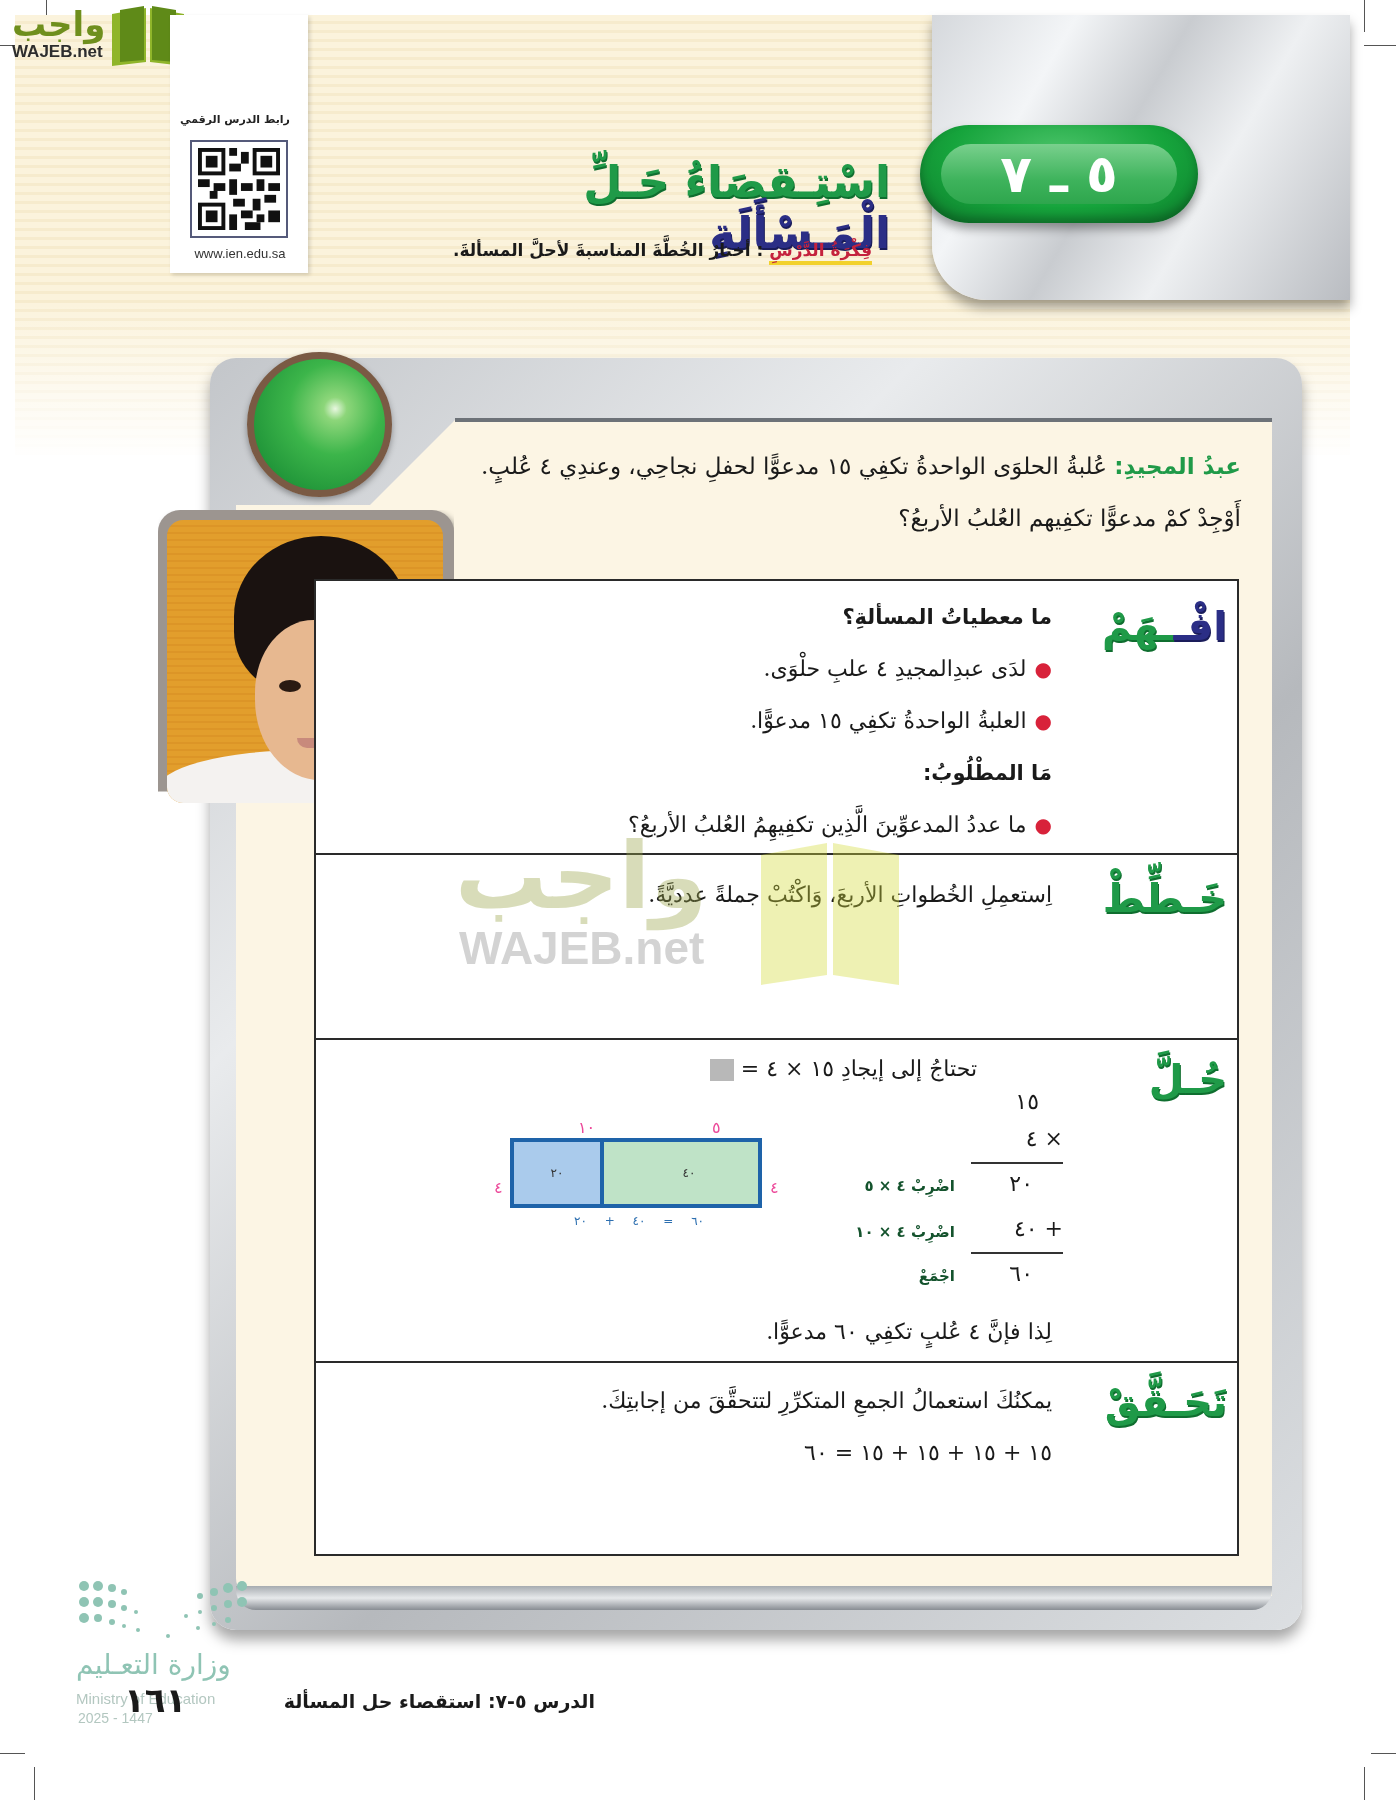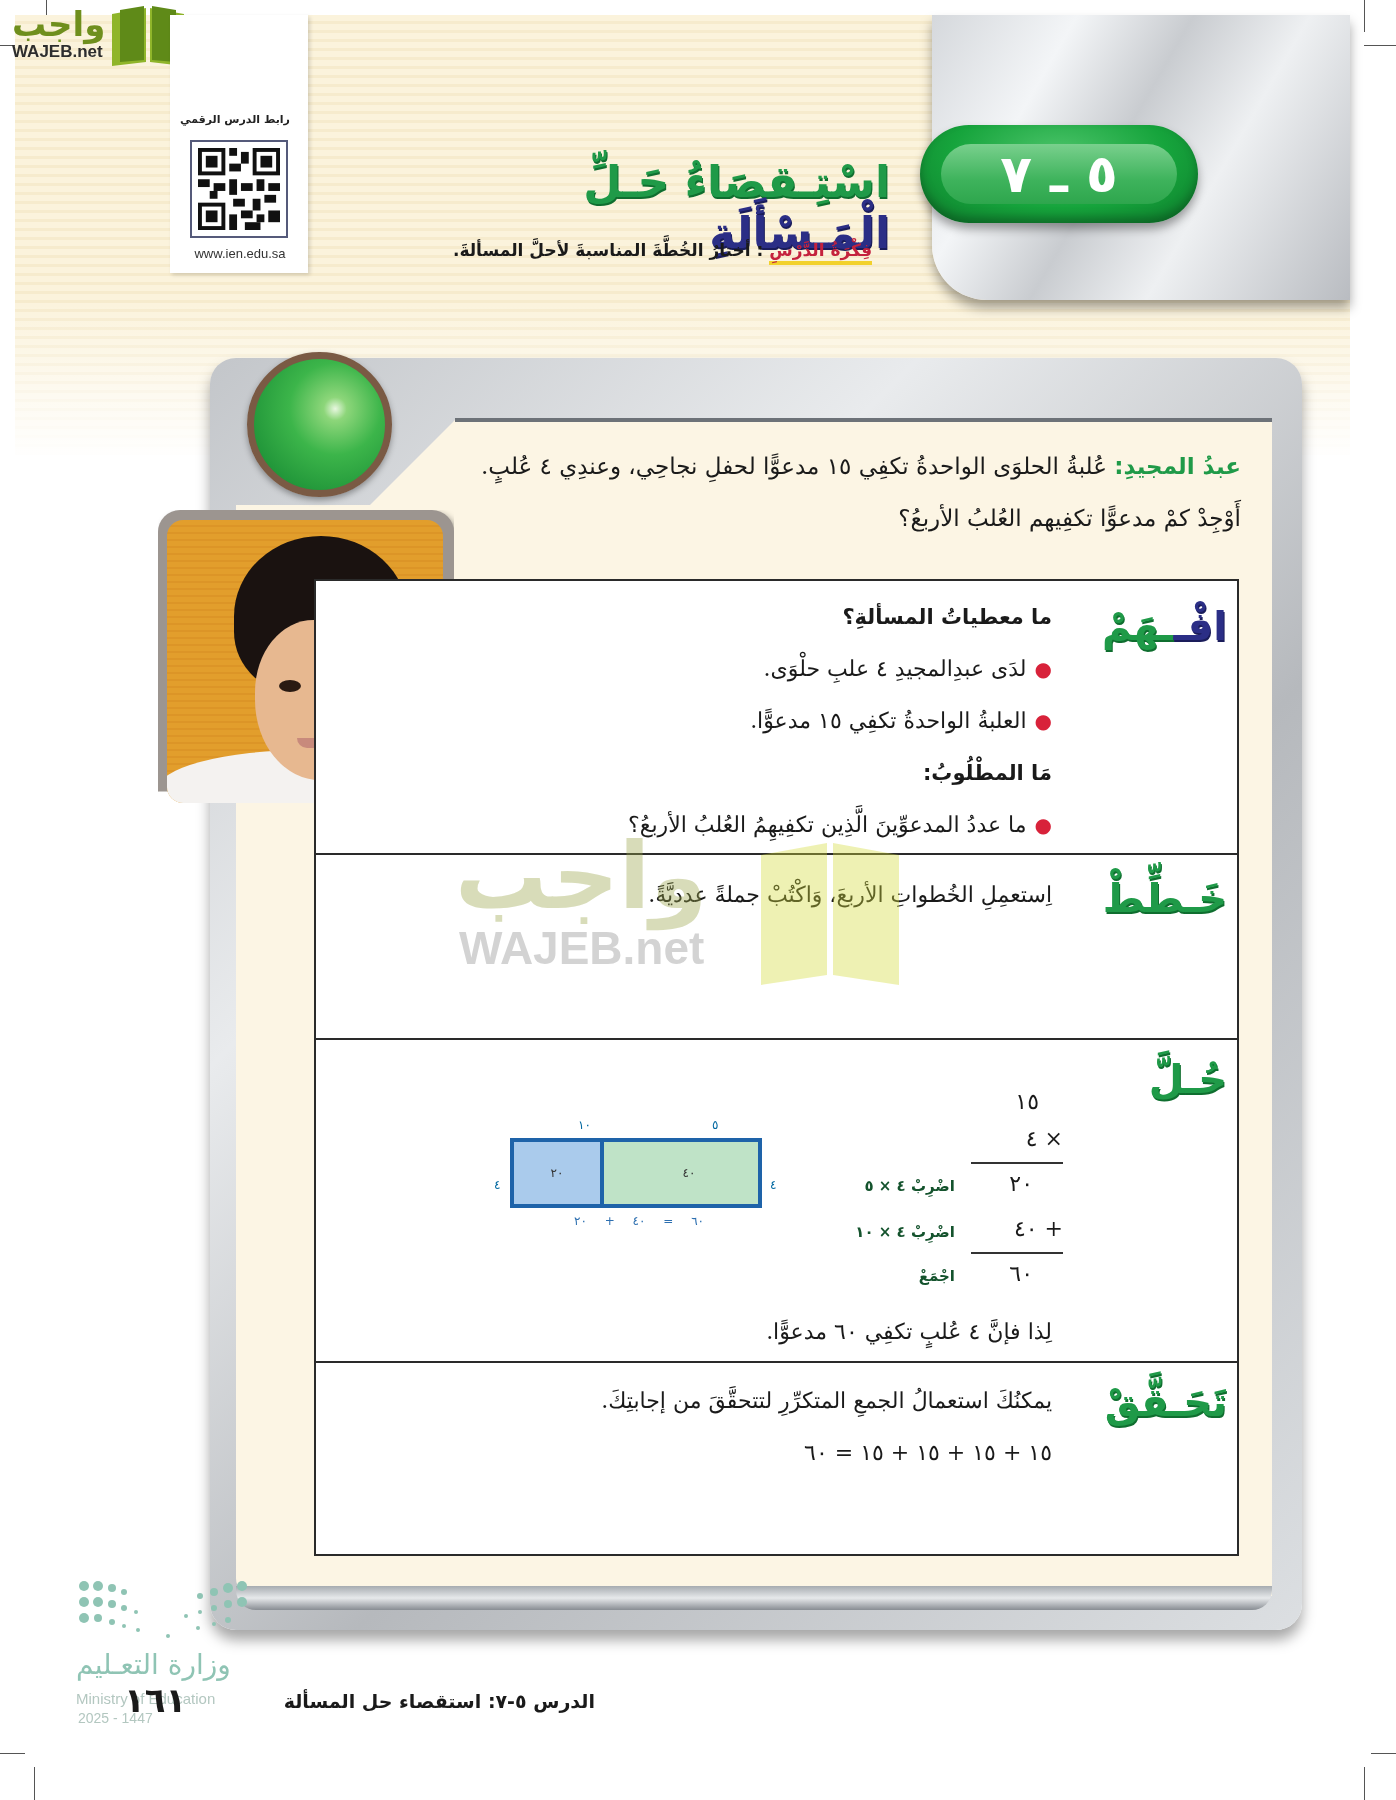--- a/index.html
+++ b/index.html
@@ -143,21 +143,21 @@
 
   
   .vert-calc { position: absolute; direction: rtl; font-family: "DejaVu Serif", serif; font-size: 22px; color: #1a1a1a; }
   .calc-line { position: absolute; height: 2px; background: #333; }
   .calc-note { position: absolute; direction: rtl; text-align: right; font-family: "DejaVu Sans", sans-serif; font-size: 15px; font-weight: bold; color: #14532d; }
   .gray-box { display: inline-block; width: 24px; height: 22px; background: #b8b8b8; vertical-align: middle; }
 
   .area-rect { position: absolute; border: 4px solid #1e63a9; display: flex; }
   .area-green { background: #bfe3c7; border-left: 4px solid #1e63a9; display: flex; align-items: center; justify-content: center; font-size: 12px; color: #333; padding-left: 16px; }
   .area-blue { background: #aacbec; display: flex; align-items: center; justify-content: center; font-size: 12px; color: #333; }
-  .area-lbl { position: absolute; font-size: 12px; color: #0369a1; font-family: "DejaVu Sans", sans-serif; }
+  .area-lbl { position: absolute; font-size: 16px; color: #ec4899; font-family: "DejaVu Sans", sans-serif; }
   .area-sum { position: absolute; font-size: 12px; color: #2d6fb0; direction: rtl; font-family: "DejaVu Sans", sans-serif; word-spacing: 14px; }
 
   
   .watermark { left: 455px; top: 835px; width: 500px; height: 150px; opacity: 0.38; pointer-events: none; }
   .watermark .wm-ar { position: absolute; left: 0; top: -12px; font-size: 92px; font-weight: bold; color: #9aa54a; direction: rtl; font-family: "DejaVu Sans", sans-serif; }
   .watermark .wm-en { position: absolute; left: 4px; top: 86px; font-size: 46px; font-weight: bold; color: #8d8d8d; font-family: "Liberation Sans", sans-serif; }
   .watermark .wm-book { position: absolute; left: 300px; top: 0; width: 150px; height: 150px; }
 
   
   .moe-dots { left: 78px; top: 1580px; width: 170px; height: 60px; }
@@ -273,20 +273,23 @@
   </div>
   <div class="row-divider" style="top:272px;"></div>
 
   <div class="step-label" style="top:294px;">خَـطِّطْ</div>
   <div class="cell-text" style="right:185px; top:288px; width:720px;">
     <div>اِستعمِلِ الخُطواتِ الأربعَ، وَاكْتُبْ جملةً عدديَّةً.</div>
   </div>
   <div class="row-divider" style="top:457px;"></div>
 
   <div class="step-label" style="top:475px;">حُـلَّ</div>
+  <div class="cell-text" style="right:260px; top:462px; width:600px;">
+    <span>تحتاجُ إلى إيجادِ ١٥ × ٤ =</span> <span class="gray-box"></span>
+  </div>
 
   <div class="vert-calc" style="right:198px; top:508px;">١٥</div>
   <div class="vert-calc" style="right:174px; top:545px;">× ٤</div>
   <div class="calc-line" style="right:174px; top:581px; width:92px;"></div>
   <div class="vert-calc" style="right:204px; top:590px;">٢٠</div>
   <div class="vert-calc" style="right:174px; top:635px;">+ ٤٠</div>
   <div class="calc-line" style="right:174px; top:671px; width:92px;"></div>
   <div class="vert-calc" style="right:204px; top:680px;">٦٠</div>
 
   <div class="calc-note" style="right:282px; top:596px;">اضْرِبْ ٤ × ٥</div>

